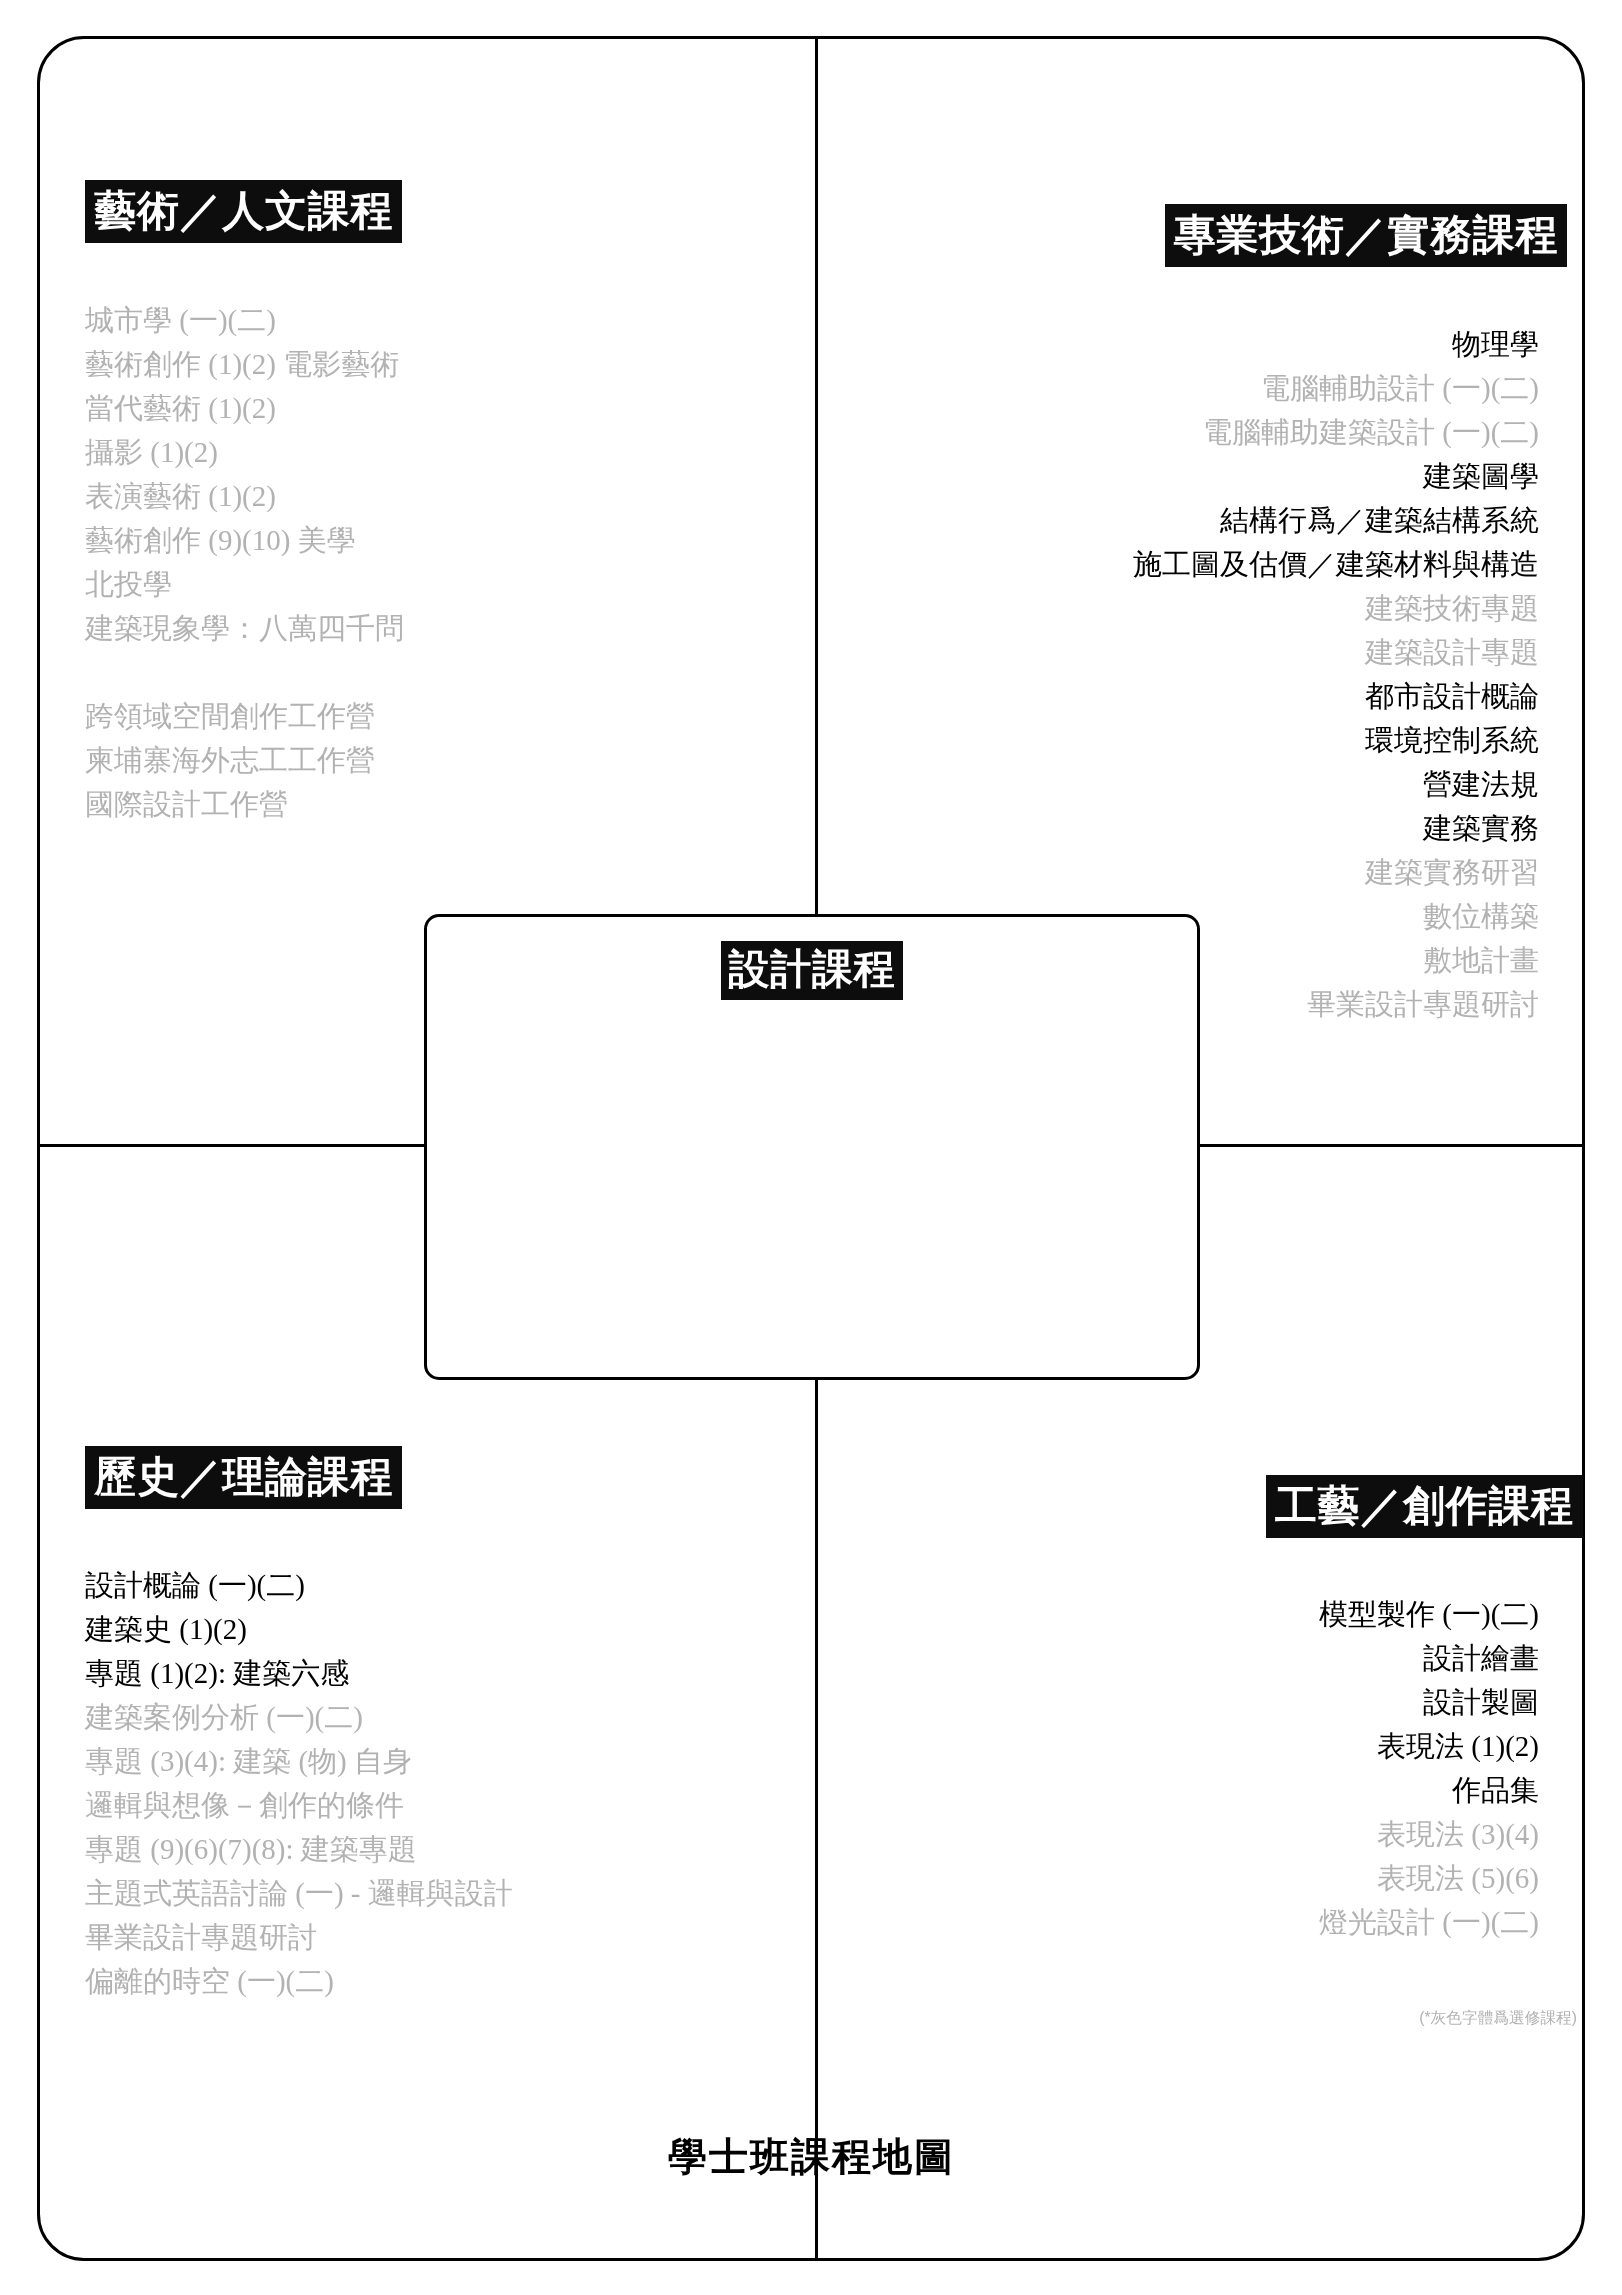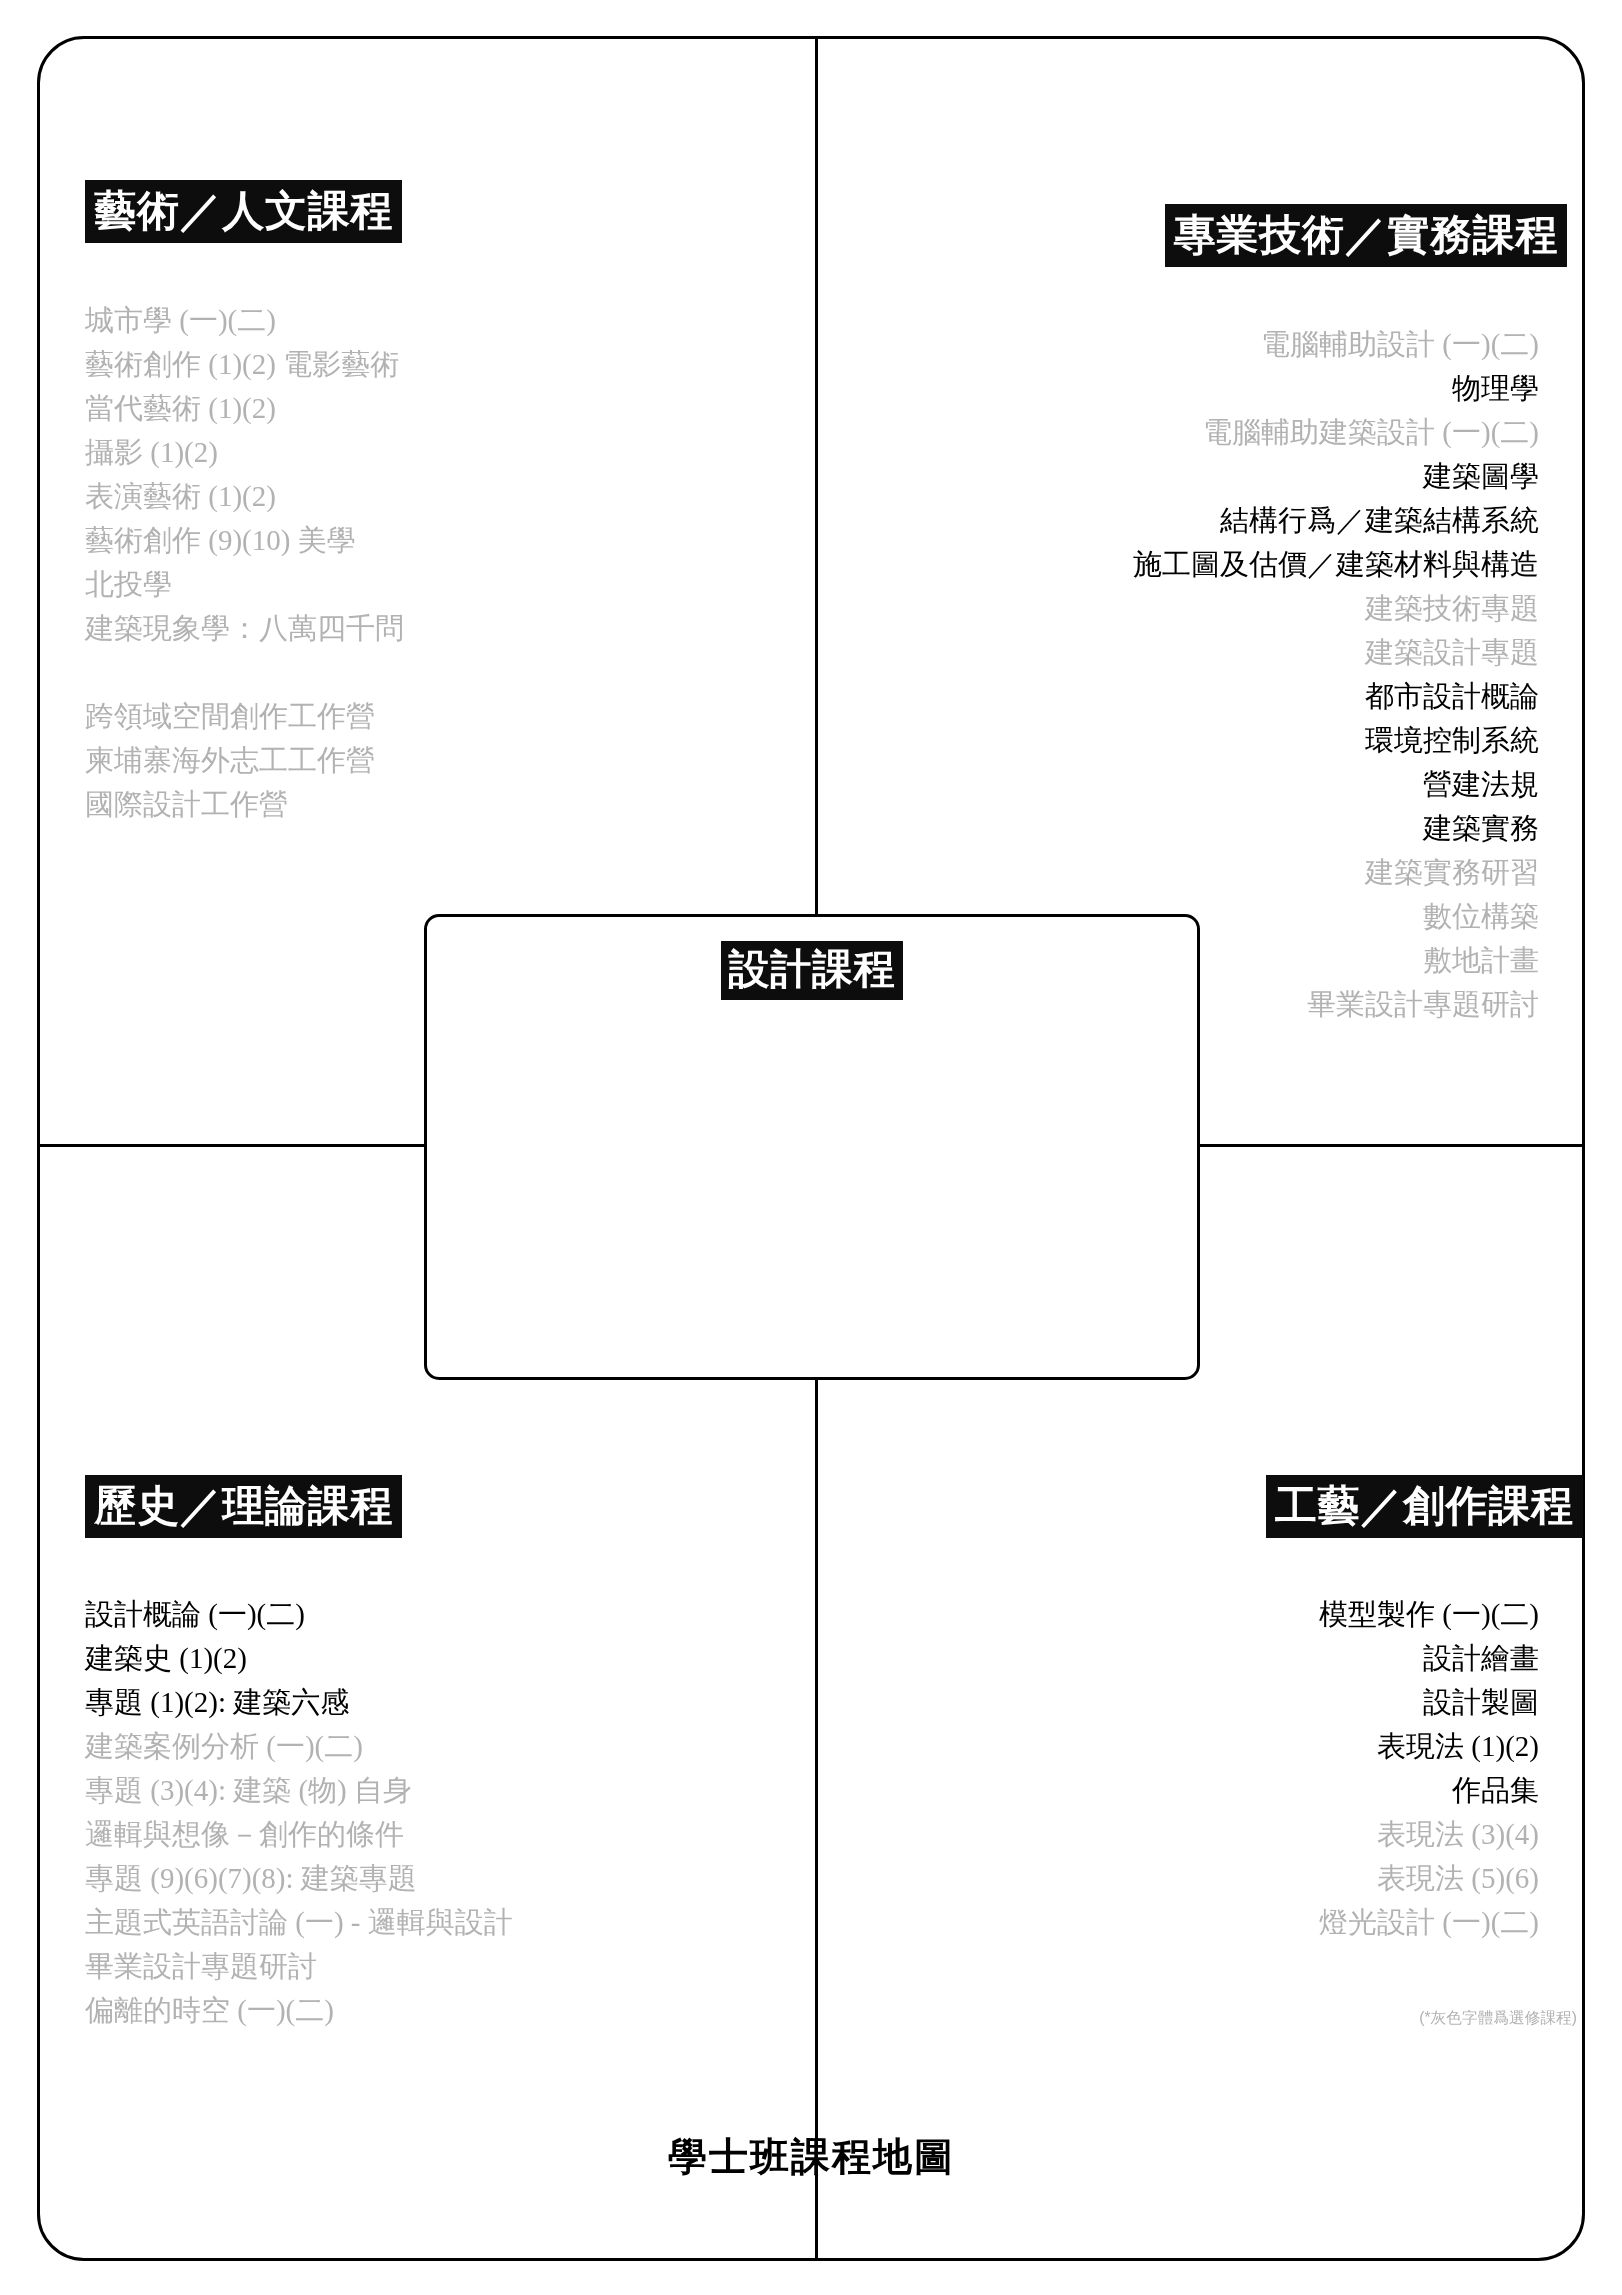--- a/index.html
+++ b/index.html
@@ -47,21 +47,21 @@
   }
 
   
   .quadrant {
     position: absolute;
     box-sizing: border-box;
     font-family: Liberation Serif, serif;
   }
   #quad-tl { left: 37px;   top: 36px;   width: 778px; height: 1108px; }
   #quad-tr { left: 819px; top: 36px;   width: 766px; height: 1108px; margin-top: 24px; }
-  #quad-bl { left: 37px;   top: 1147px; width: 796px; height: 1114px; }
+  #quad-bl { left: 37px;   top: 1118px; width: 796px; height: 1114px; }
   #quad-br { left: 819px; top: 1147px; width: 766px; height: 1114px; }
 
   
   .hd {
     display: inline-block;
     background: #0d0d0d;
     color: #ffffff;
     font-weight: bold;
     font-size: 42px;
     line-height: 1.0;
@@ -168,22 +168,22 @@
     <div class="course elective">柬埔寨海外志工工作營</div>
     <div class="course elective">國際設計工作營</div>
   </div>
 </div>
 
 <div class="quadrant" id="quad-tr">
   <div class="hd-wrap" id="hd-tr-wrap">
     <span class="hd">專業技術／實務課程</span>
   </div>
   <div class="course-list" id="list-tr">
+    <div class="course required">物理學</div>
     <div class="course elective">電腦輔助設計 (一)(二)</div>
-    <div class="course required">物理學</div>
     <div class="course elective">電腦輔助建築設計 (一)(二)</div>
     <div class="course required">建築圖學</div>
     <div class="course required">結構行爲／建築結構系統</div>
     <div class="course required">施工圖及估價／建築材料與構造</div>
     <div class="course elective">建築技術專題</div>
     <div class="course elective">建築設計專題</div>
     <div class="course required">都市設計概論</div>
     <div class="course required">環境控制系統</div>
     <div class="course required">營建法規</div>
     <div class="course required">建築實務</div>

